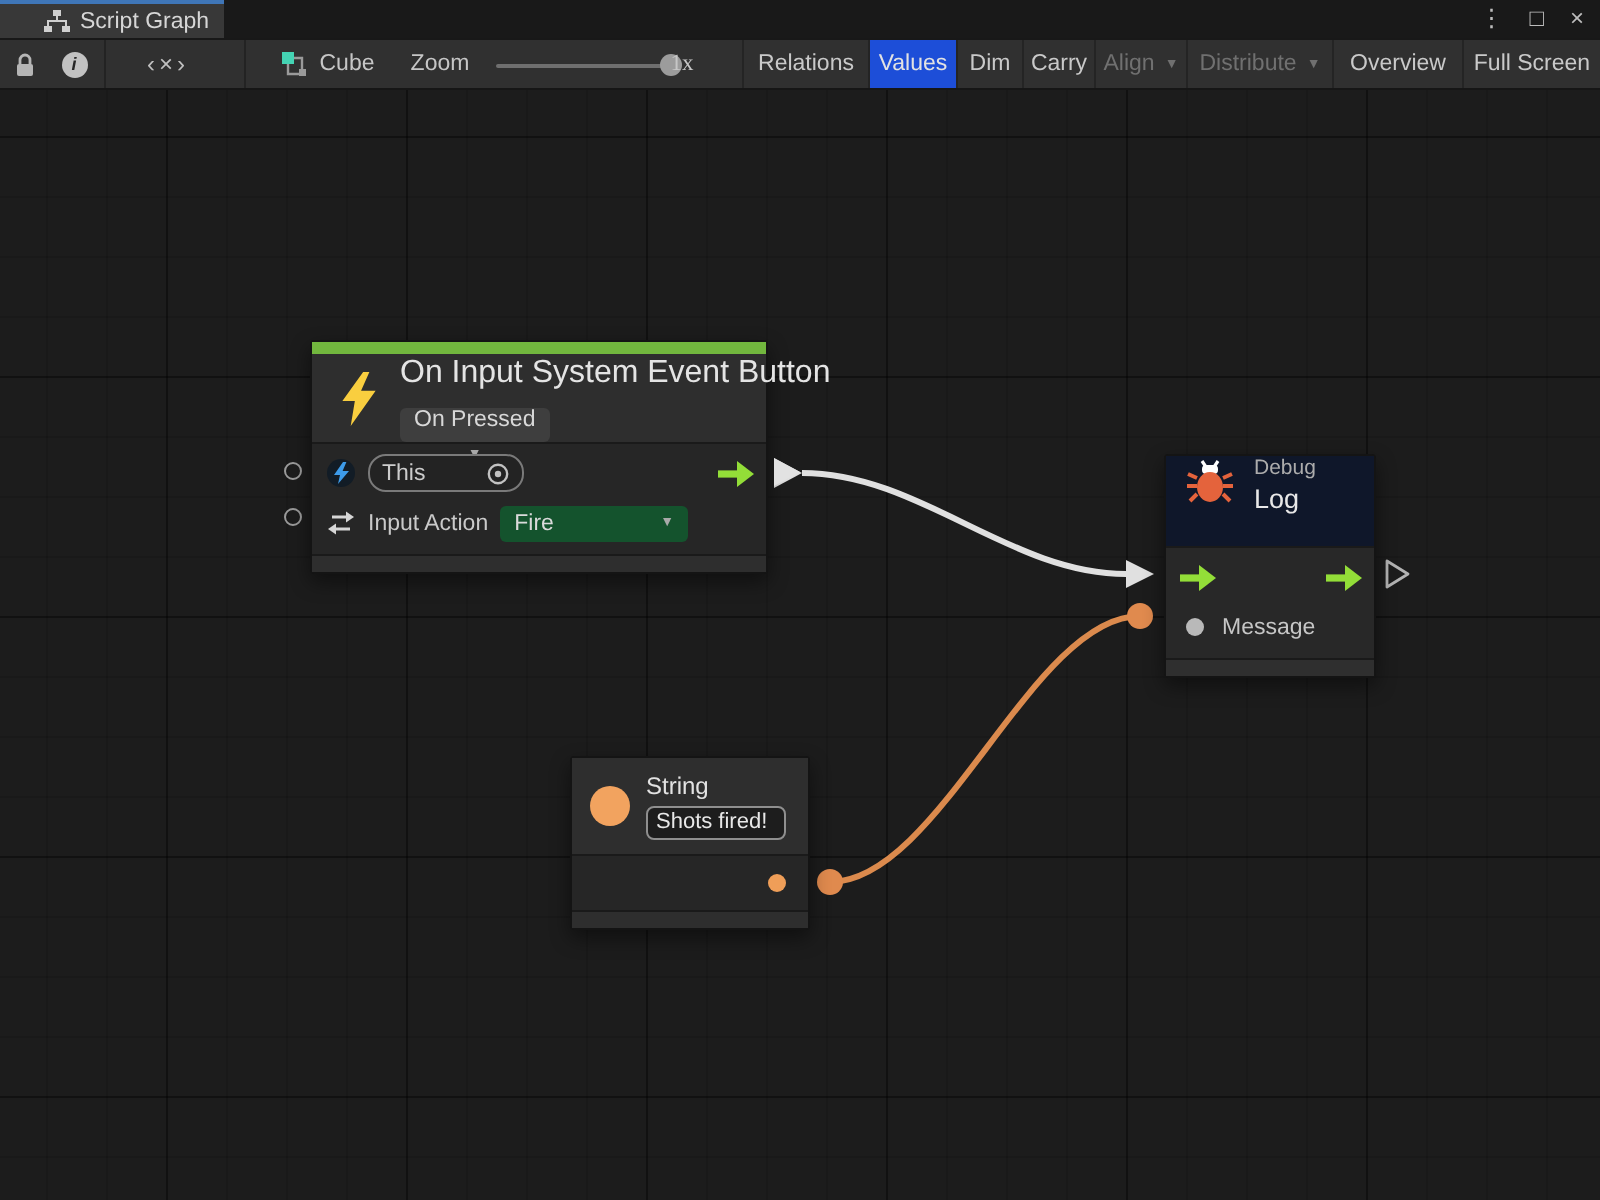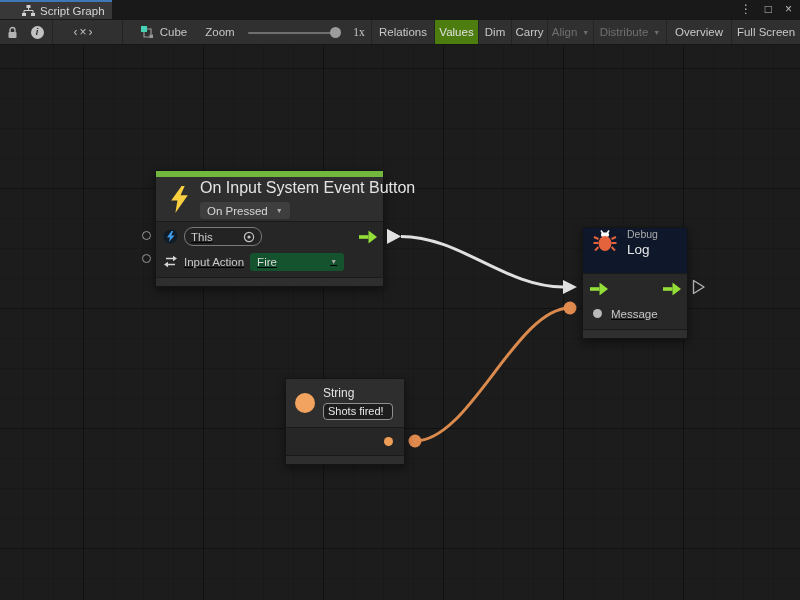--- a/index.html
+++ b/index.html
@@ -23,21 +23,21 @@
   .tb-abs { position:absolute; top:0; bottom:0; display:flex; align-items:center;
             justify-content:center; }
   .tb-sep { position:absolute; top:0; bottom:0; width:1px; background:#232323; }
   .slider-track { position:absolute; left:248px; top:12px; width:88px; height:2px;
                   background:#6f6f6f; border-radius:1px; }
   .slider-handle { position:absolute; left:330px; top:7px; width:11px; height:11px;
                    border-radius:50%; background:#9c9c9c; }
   .tb-right { position:absolute; left:371px; right:0; top:0; bottom:0; display:flex; }
   .tb-toggle { display:flex; align-items:center; justify-content:center; gap:5px;
                border-left:1px solid #242424; color:#c9c9c9; height:100%; }
-  .tb-toggle.active { background:#4d7c0f; color:#e2e2e2; }
+  .tb-toggle.active { background:#1d4ed8; color:#e2e2e2; }
   .tb-toggle.disabled { color:#707070; }
   .dd-caret { font-size:7px; line-height:1; }
   .info-circle { width:13px; height:13px; border-radius:50%; background:#c2c2c2; color:#262626;
                  font-size:9px; font-weight:bold; display:flex; align-items:center;
                  justify-content:center; font-style:italic; }
   .brackets { letter-spacing:2px; color:#c0c0c0; font-size:12px; }
 
   
   .canvas { position:absolute; top:45px; left:0; right:0; bottom:0; background-color:#1c1c1c;
     background-image:
@@ -55,25 +55,25 @@
           box-shadow:0 4px 10px rgba(0,0,0,0.45); background:#262626; }
   .node-foot { height:9px; background:#2e2e2e; border-top:1px solid #1a1a1a; }
 
   
   .node-event { left:155px; top:125px; width:229px; }
   .evt-strip { height:6px; background:#72B73E; }
   .evt-head { height:44px; background:#2e2e2e; display:flex; align-items:center; }
   .evt-bolt { margin:0 10px 0 13px; flex:none; }
   .evt-title { font-size:16px; color:#e4e4e4; margin-bottom:4px; white-space:nowrap; }
   .mini-dd { display:inline-flex; align-items:center; gap:8px; background:#3e3e3e;
-             border-radius:3px; height:17px; padding:0 7px; font-size:11.5px; color:#d8d8d8; }
+             border-radius:3px; height:17px; padding:0 7px; font-size:11.5px; color:#d8d8d8;flex-direction:column; }
   .mini-dd .dd-caret { color:#a9a9a9; }
   .node-body { background:#262626; border-top:1px solid #1a1a1a; padding:2px 0 3px; }
   .port-row { height:25px; display:flex; align-items:center; padding-left:7px; gap:6px;
-              position:relative;text-decoration:underline; }
+              position:relative; }
   .obj-field { width:78px; height:19px; border:1px solid #7a7a7a; border-radius:9px;
                background:#232323; display:flex; align-items:center; justify-content:space-between;
                padding:0 6px; font-size:11.5px; color:#cccccc; }
   .row-label { font-size:11.5px; color:#c9c9c9; }
   .fire-dd { width:94px; height:18px; background:#14532d; border-radius:3px; display:flex;
              align-items:center; justify-content:space-between; padding:0 7px; font-size:11.5px;
              color:#dadada; }
   .fire-dd .dd-caret { color:#a9a9a9; }
   .out-arrow-right { position:absolute; right:6px; top:50%; transform:translateY(-50%); }
   .in-arrow-left { position:absolute; left:7px; top:50%; transform:translateY(-50%); }
@@ -151,21 +151,21 @@
         <rect x="8.5" y="8.5" width="3.5" height="3.5" fill="#9a9a9a"></rect>
       </svg>
       <span>Cube</span>
     </div>
 
     <div class="tb-abs" style="left:200px;width:40px;">
       <span>Zoom</span>
     </div>
     <div class="slider-track"></div>
     <div class="slider-handle"></div>
-    <div class="tb-abs" style="left:348px;width:22px;font-family:Liberation Serif, serif;">
+    <div class="tb-abs" style="left:330px;width:22px;font-family:Liberation Serif, serif;">
       <span>1x</span>
     </div>
 
     <div class="tb-right">
       <div class="tb-toggle" style="width:63px;">
         <span>Relations</span>
       </div>
       <div class="tb-toggle active" style="width:44px;">
         <span>Values</span>
       </div>

